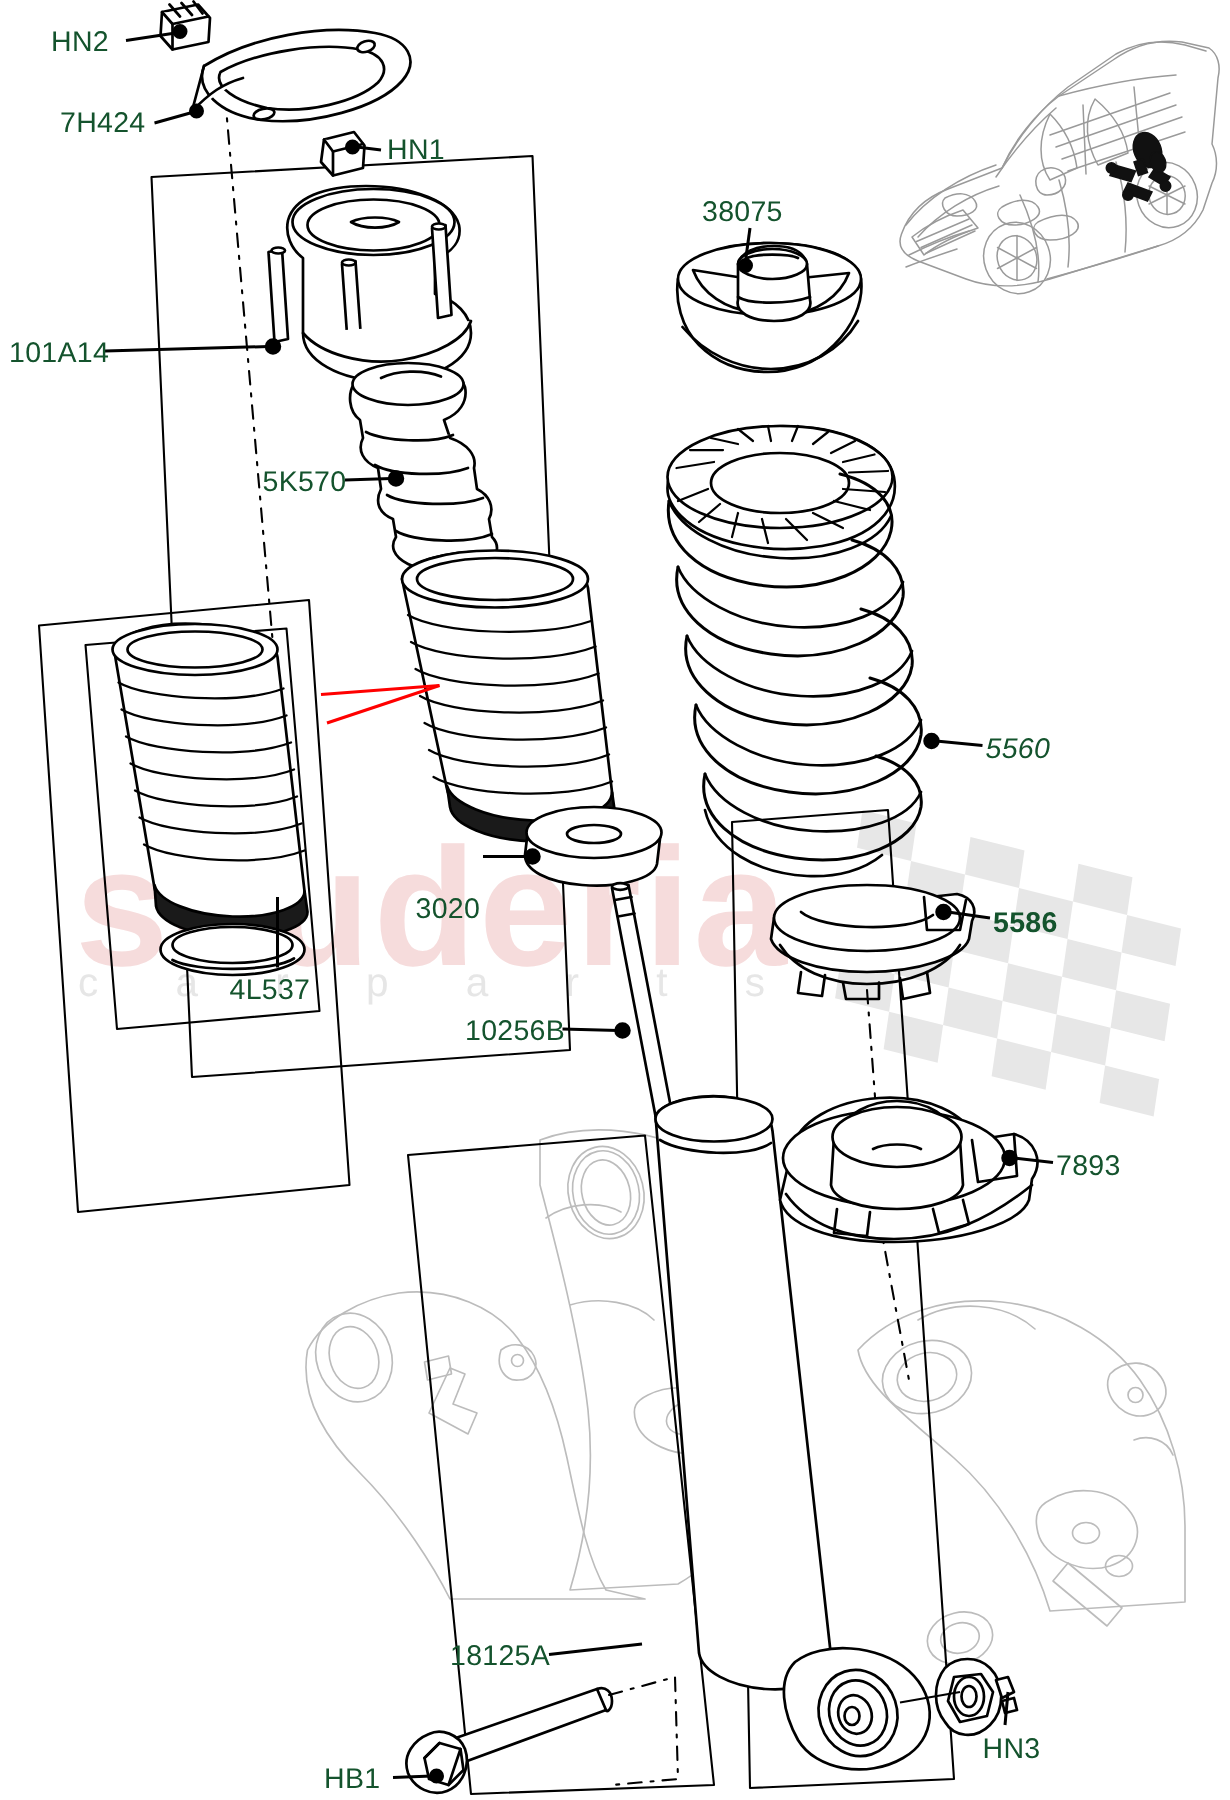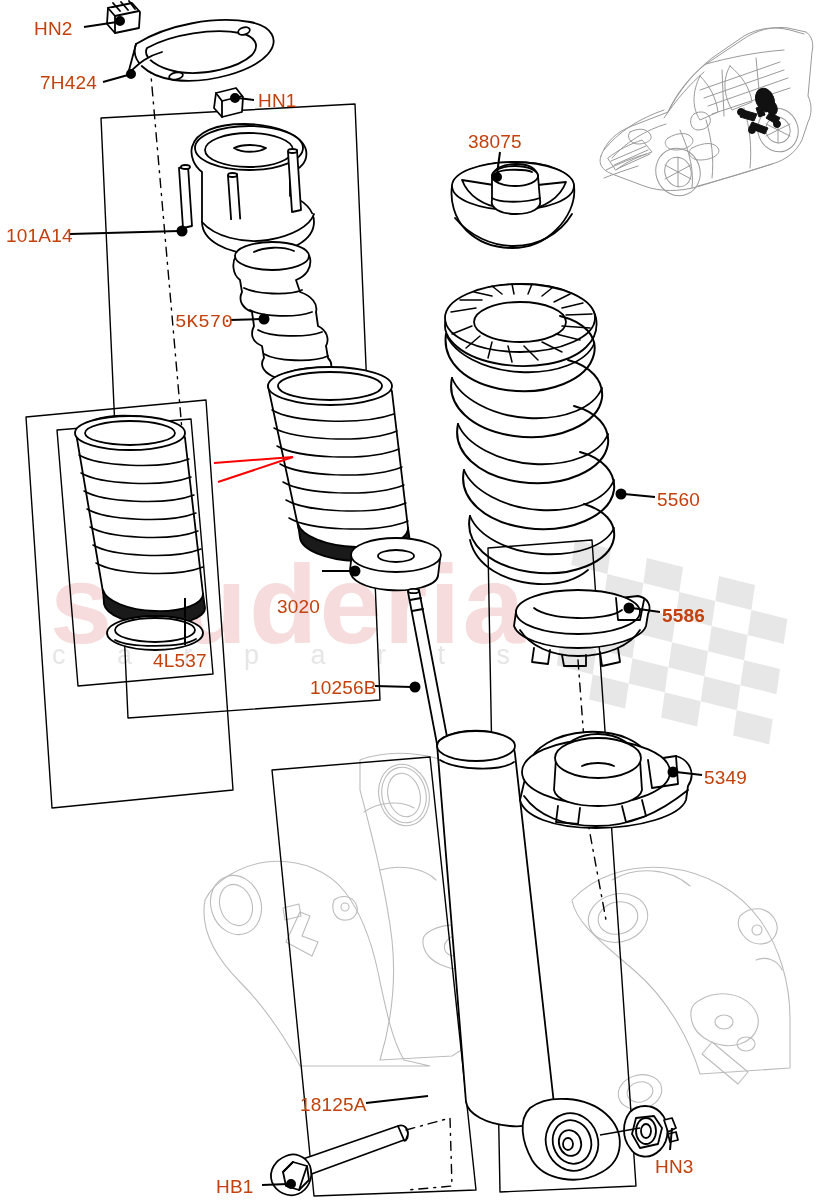--- a/index.html
+++ b/index.html
@@ -1,20 +1,20 @@
 <!DOCTYPE html>
 <html><head>
 <meta charset="utf-8">
 <style>
   html,body{margin:0;padding:0;background:#ffffff;}
   body{width:820px;height:1200px;position:relative;overflow:hidden;
        font-family:"Liberation Sans",sans-serif;}
   #stage{position:absolute;left:0;top:0;width:820px;height:1200px;}
   svg.layer{position:absolute;left:0;top:0;width:820px;height:1200px;}
-  .lbl{position:absolute;color:#c2410c;font-size:19px;font-weight:500;
+  .lbl{position:absolute;color:#14532d;font-size:19px;font-weight:500;
        font-family:"Liberation Sans",sans-serif;white-space:nowrap;letter-spacing:0.2px;}
   .wm-text{position:absolute;font-family:"Liberation Sans",sans-serif;
            user-select:none;pointer-events:none;}
 </style>
 </head>
 <body>
 
 <div id="stage">
 
   <div class="wm-text" style="left:50px;top:540px;font-size:112px;font-weight:bold;color:#f6dcdc;letter-spacing:2px;">scuderia</div>
@@ -494,24 +494,24 @@
       <path d="M214,463 L293,457"></path>
       <path d="M218,482 L293,457"></path>
     </g>
   </svg>
 
   <div class="lbl" style="left:34px;top:18px;">HN2</div>
   <div class="lbl" style="left:40px;top:72px;">7H424</div>
   <div class="lbl" style="left:258px;top:90px;">HN1</div>
   <div class="lbl" style="left:6px;top:225px;">101A14</div>
   <div class="lbl" style="left:468px;top:131px;">38075</div>
-  <div class="lbl" style="left:175px;top:311px;font-family:Liberation Mono, monospace;">5K570</div>
-  <div class="lbl" style="left:657px;top:489px;">5560</div>
+  <div class="lbl" style="left:175px;top:311px;">5K570</div>
+  <div class="lbl" style="left:657px;top:489px;font-style:italic;">5560</div>
   <div class="lbl" style="left:153px;top:650px;">4L537</div>
   <div class="lbl" style="left:277px;top:596px;">3020</div>
   <div class="lbl" style="left:662px;top:605px;font-weight:bold;">5586</div>
   <div class="lbl" style="left:310px;top:677px;">10256B</div>
-  <div class="lbl" style="left:704px;top:767px;">5349</div>
+  <div class="lbl" style="left:704px;top:767px;">7893</div>
   <div class="lbl" style="left:300px;top:1094px;">18125A</div>
   <div class="lbl" style="left:655px;top:1156px;">HN3</div>
   <div class="lbl" style="left:216px;top:1176px;text-align:right;">HB1</div>
 
 </div>
 
 </body></html>

